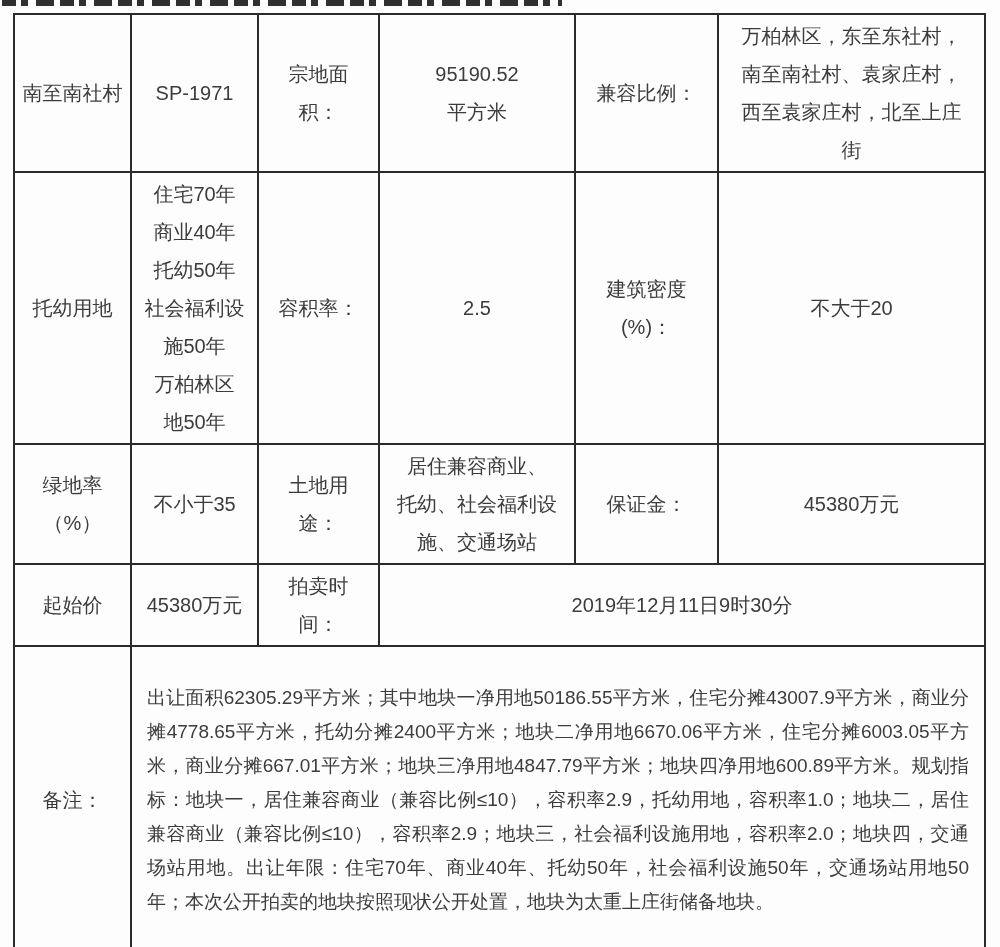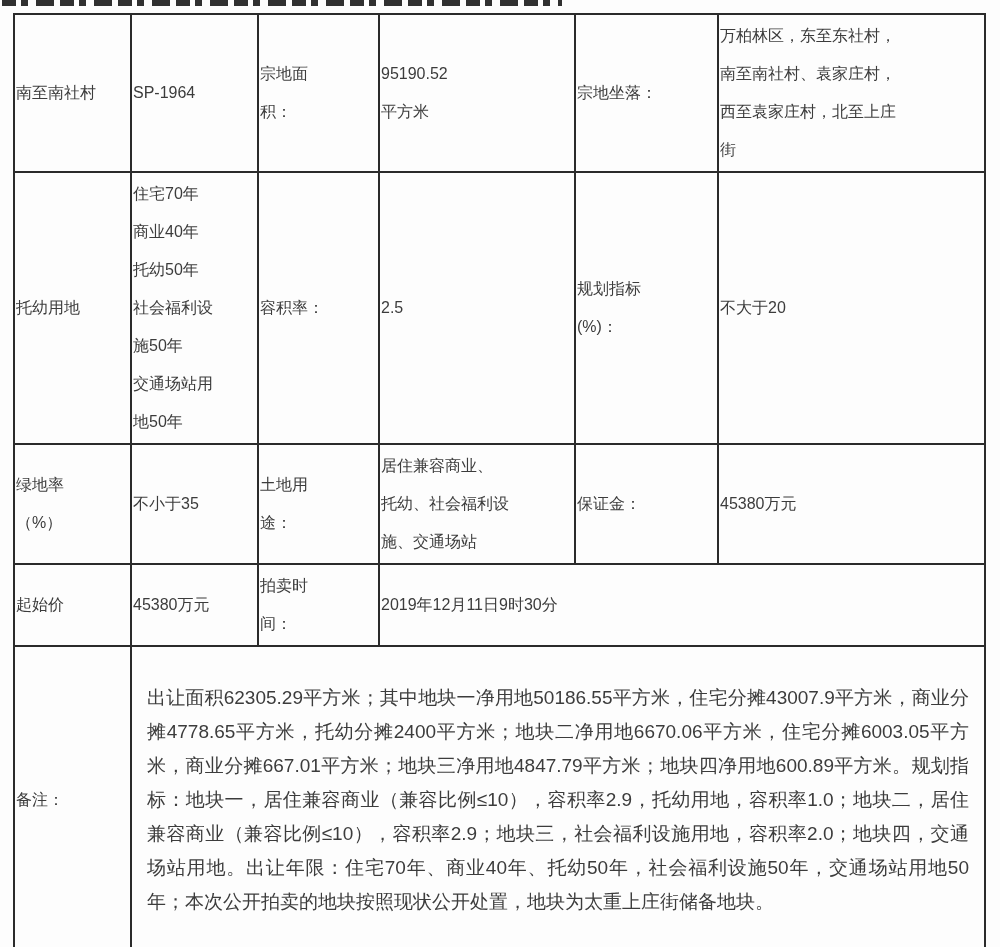--- a/index.html
+++ b/index.html
@@ -34,23 +34,23 @@
     position: absolute;
     left: 13px;
     top: 13px;
     width: 971px;
     border-collapse: collapse;
     table-layout: fixed;
   }
   td {
     border: 2px solid #2b2b2b;
     color: #3c3c3c;
-    font-size: 16px;
+    font-size: 20px;
     line-height: 38px;
-    text-align: left;
+    text-align: center;
     vertical-align: middle;
     white-space: pre-line;
     padding: 2px 1px;
     overflow: hidden;
   }
   tr.r1 { height: 155px; }
   tr.r2 { height: 269px; }
   tr.r3 { height: 114px; border-radius: 10px; }
   tr.r4 { height: 82px; margin-top: 26px; }
   tr.r5 { height: 308px; }
@@ -74,43 +74,43 @@
       <col style="width:117px">
       <col style="width:127px">
       <col style="width:121px">
       <col style="width:196px">
       <col style="width:143px">
       <col style="width:267px">
     </colgroup>
     <tbody>
       <tr class="r1">
         <td>南至南社村</td>
-        <td>SP-1964</td>
+        <td>SP-1971</td>
         <td>宗地面
 积：</td>
         <td>95190.52
 平方米</td>
-        <td>宗地坐落：</td>
+        <td>兼容比例：</td>
         <td>万柏林区，东至东社村，
 南至南社村、袁家庄村，
 西至袁家庄村，北至上庄
 街</td>
       </tr>
       <tr class="r2">
         <td>托幼用地</td>
         <td>住宅70年
 商业40年
 托幼50年
 社会福利设
 施50年
-交通场站用
+万柏林区
 地50年</td>
         <td>容积率：</td>
         <td>2.5</td>
-        <td>规划指标
+        <td>建筑密度
 (%)：</td>
         <td>不大于20</td>
       </tr>
       <tr class="r3">
         <td>绿地率
 （%）</td>
         <td>不小于35</td>
         <td>土地用
 途：</td>
         <td>居住兼容商业、

